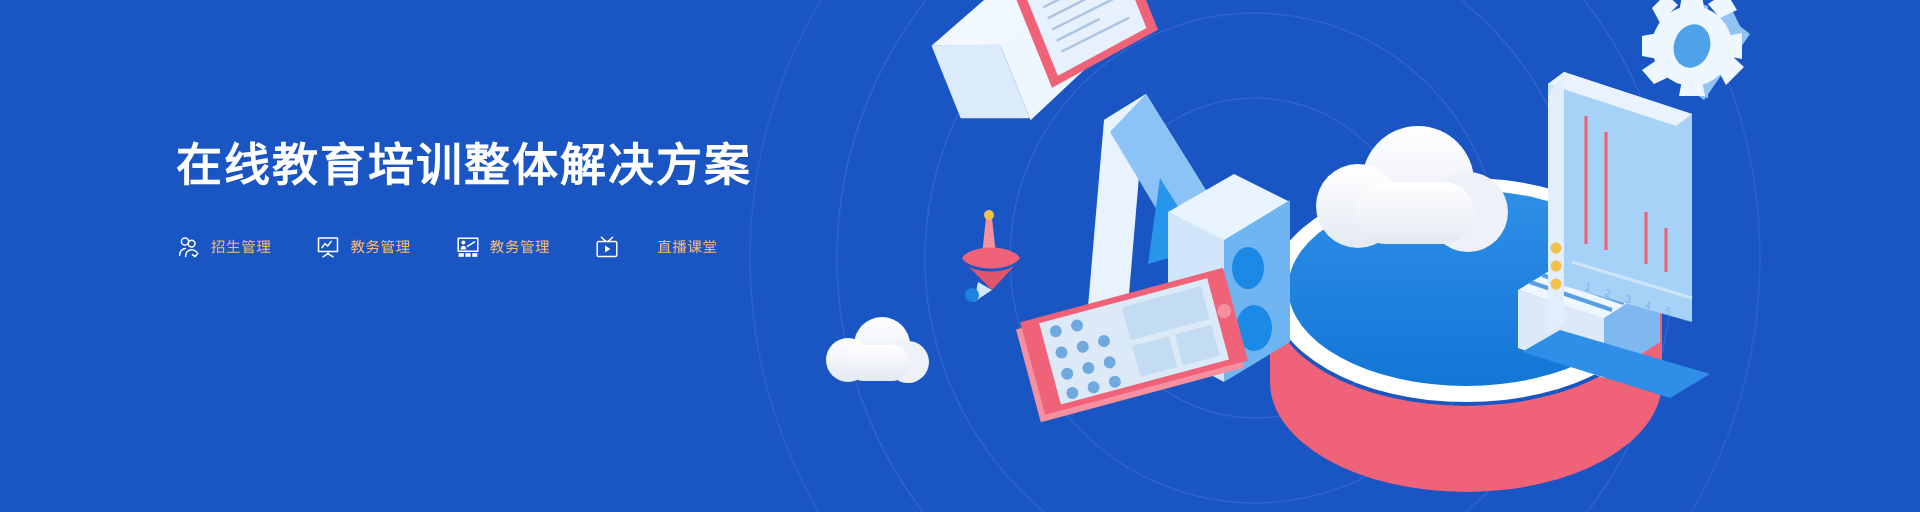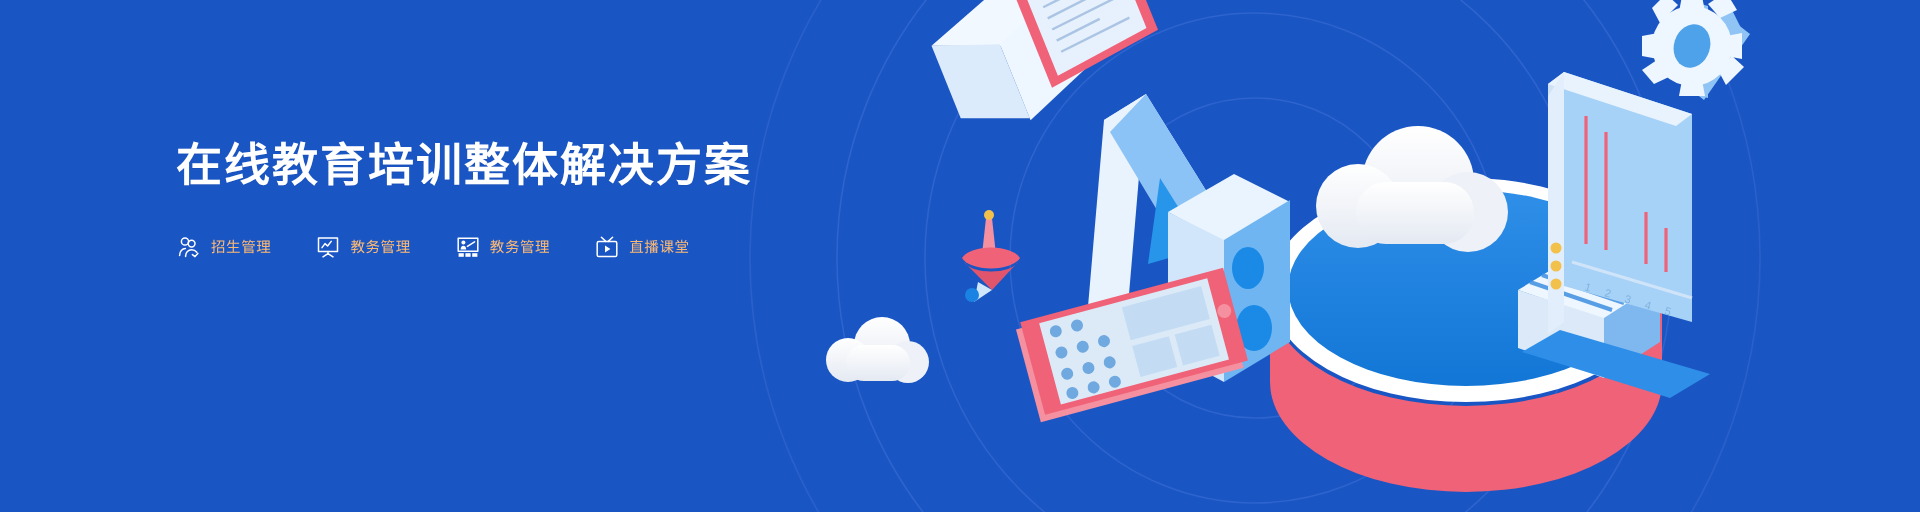--- a/index.html
+++ b/index.html
@@ -35,21 +35,21 @@
     margin:0;padding:0;list-style:none;
     display:flex;align-items:center;
     margin-top:42px;
   }
   .feature{
     display:flex;align-items:center;
     margin-right:44px;
     color:#ffffff;
     white-space:nowrap;
   }
-  .feature:last-child{margin-right:0;}
+  .feature:last-child{margin-right:0;gap:28px;}
   .feature .ico{
     display:block;width:26px;height:26px;margin-right:9px;flex:0 0 26px;
   }
   .feature .lbl{
     font-size:14.5px;line-height:1;color:#fdba74;font-weight:400;
     letter-spacing:.6px;
   }
 </style>
 </head>
 <body>

